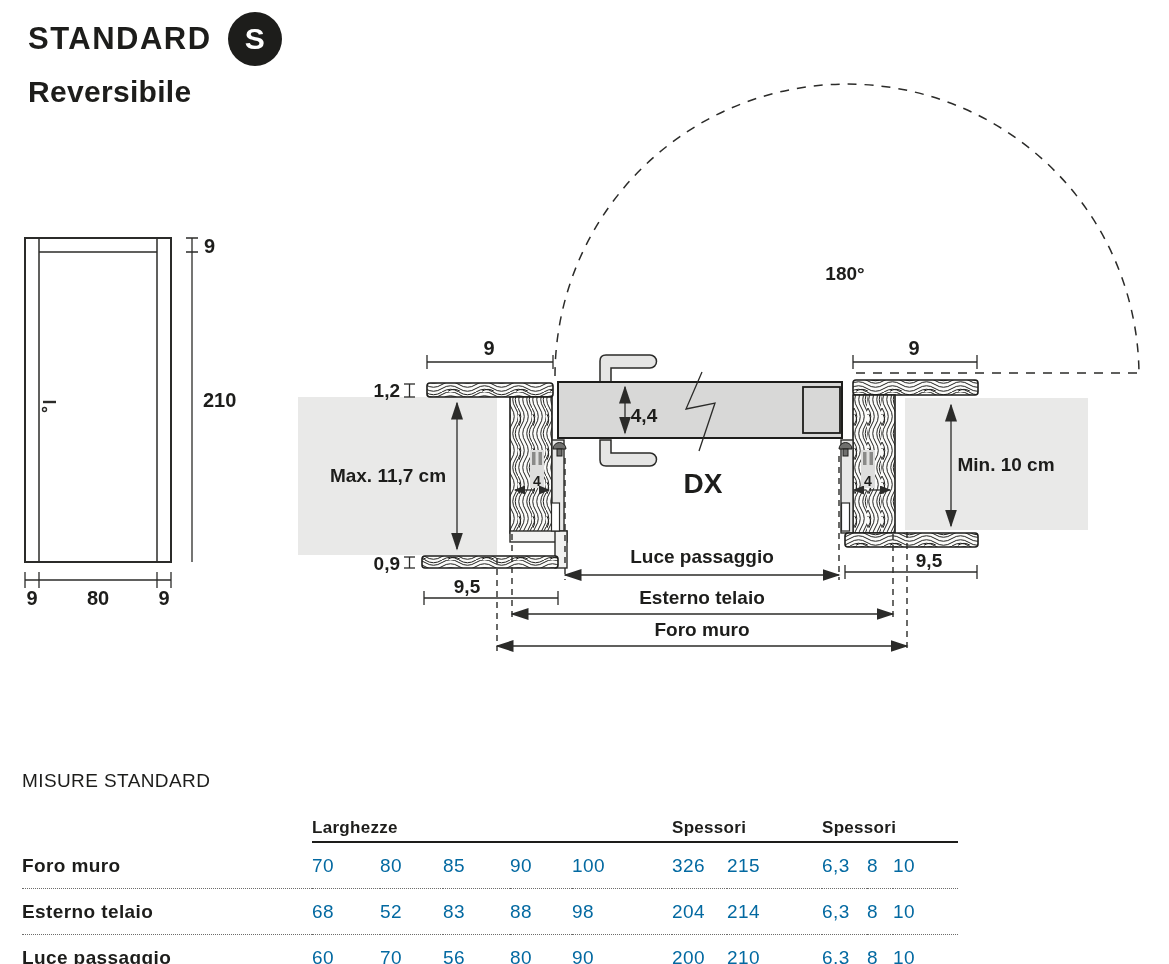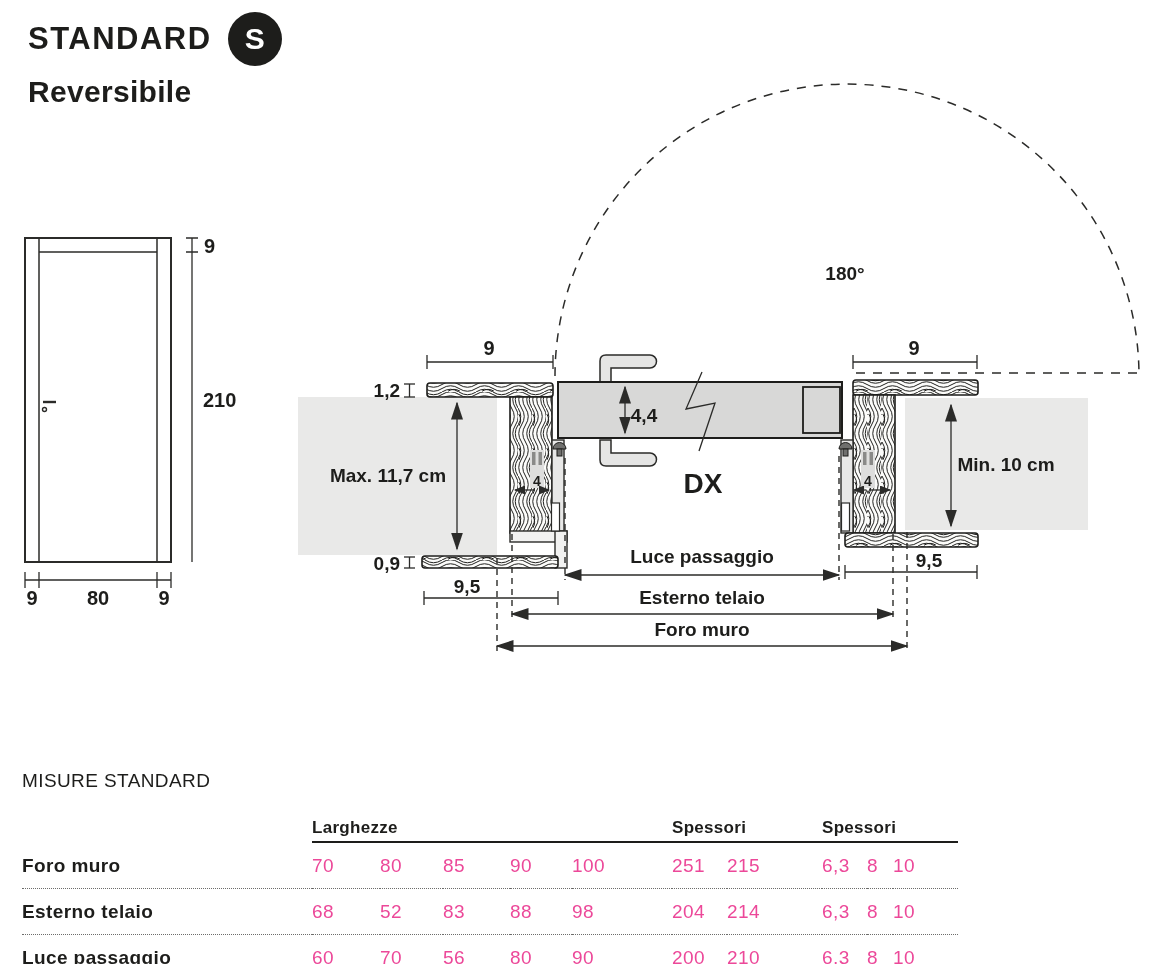--- a/index.html
+++ b/index.html
@@ -23,21 +23,21 @@
   .dim{font-size:20px;font-weight:600;}
   .dimb{font-size:19px;font-weight:700;}
   .lbl{font-size:19px;font-weight:700;}
   
   .misure-title{position:absolute;left:22px;top:770px;font-size:19px;font-weight:400;letter-spacing:0.4px;}
   .mtable{position:absolute;left:22px;top:814px;width:936px;display:grid;
           grid-template-columns:290px 68px 63px 67px 62px 100px 55px 95px 45px 26px 65px;}
   .mtable>div{display:flex;align-items:center;}
   .h-cell{height:27px;font-size:17px;font-weight:700;letter-spacing:0.3px;border-bottom:2px solid #1d1d1b;}
   .h-blank{height:27px;border-bottom:none;}
-  .c{height:45px;font-size:19px;border-bottom:1px dotted #6d6d6b;letter-spacing:0.4px;color:#ec4899;}
+  .c{height:45px;font-size:19px;border-bottom:1px dotted #6d6d6b;letter-spacing:0.4px;color:#0369a1;}
   .rl{font-weight:700;color:#1d1d1b;}
 </style>
 </head>
 <body>
 
 <div class="page">
 
   <div class="hdr">
     <div class="hdr-row">
       <span class="hdr-title">STANDARD</span>
@@ -234,21 +234,21 @@
     <div class="h-cell" style="grid-column:span 5">Larghezze</div>
     <div class="h-cell" style="grid-column:span 2">Spessori</div>
     <div class="h-cell" style="grid-column:span 3">Spessori</div>
 
     <div class="c rl">Foro muro</div>
     <div class="c">70</div>
     <div class="c">80</div>
     <div class="c">85</div>
     <div class="c">90</div>
     <div class="c">100</div>
-    <div class="c">251</div>
+    <div class="c">326</div>
     <div class="c">215</div>
     <div class="c">6,3</div>
     <div class="c">8</div>
     <div class="c">10</div>
 
     <div class="c rl">Esterno telaio</div>
     <div class="c">68</div>
     <div class="c">52</div>
     <div class="c">83</div>
     <div class="c">88</div>

